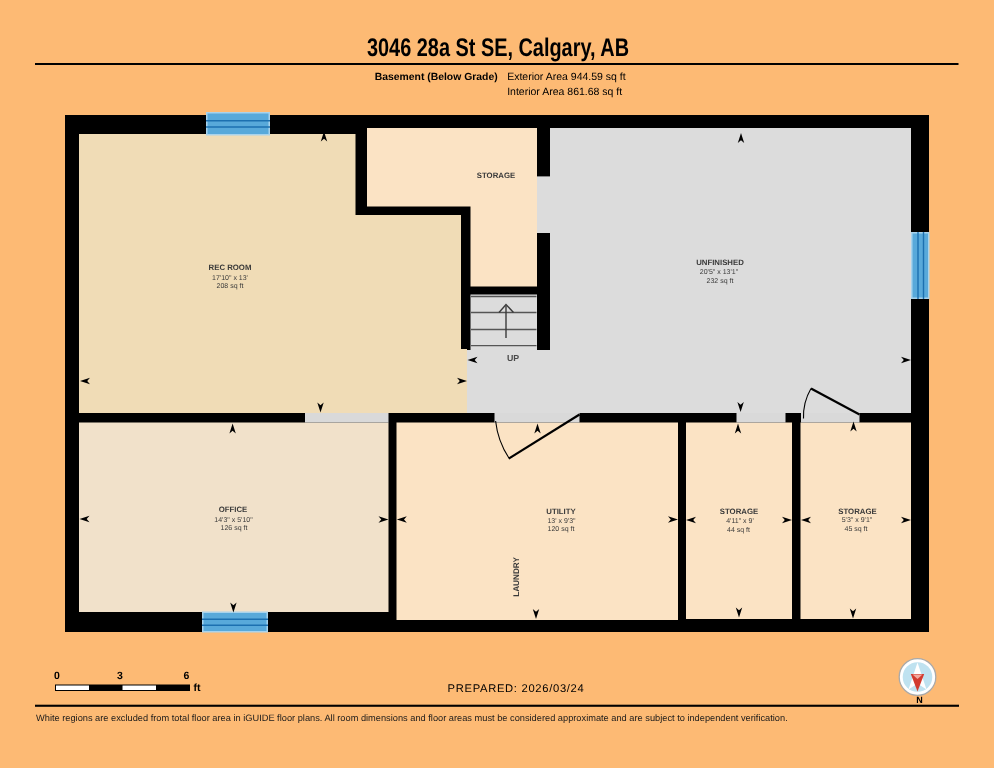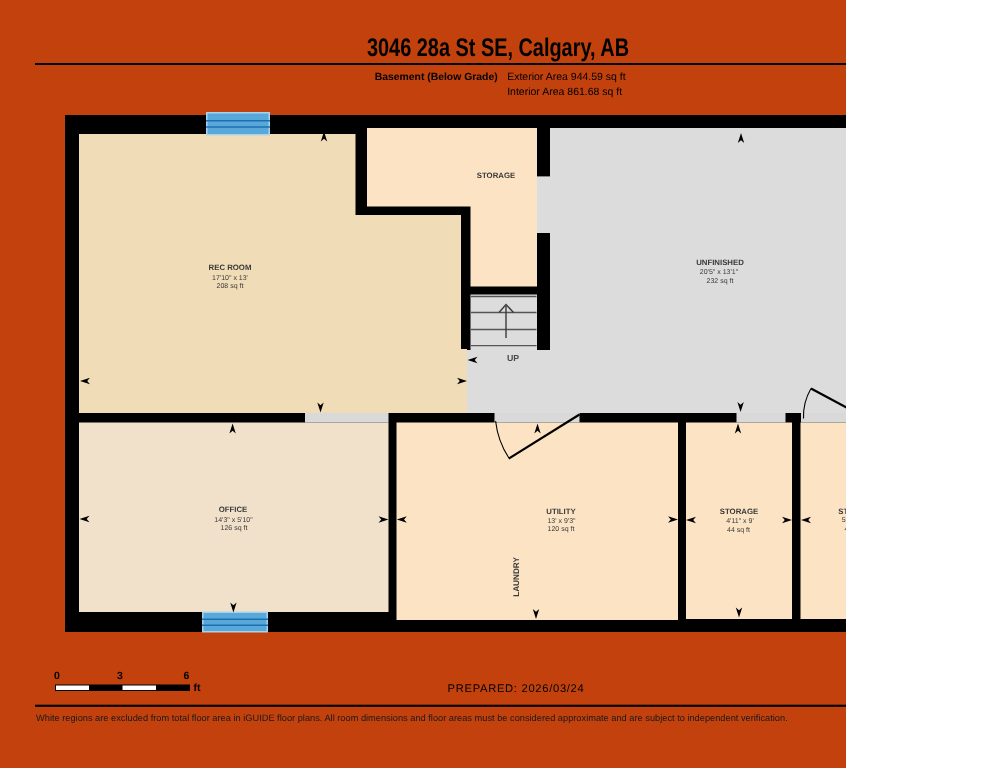--- a/index.html
+++ b/index.html
@@ -1,16 +1,16 @@
 <!DOCTYPE html>
 <html><head>
 <meta charset="utf-8">
 <style>
   html,body{margin:0;padding:0;background:#ffffff;}
-  .page{position:relative;width:846px;height:768px;background:#c2410c;overflow:hidden;
+  .page{position:relative;width:994px;height:768px;background:#fdba74;overflow:hidden;
         font-family:"Liberation Sans", sans-serif;text-decoration:underline;-webkit-font-smoothing:antialiased;}
   svg{position:absolute;left:0;top:0;}
   text{font-family:"Liberation Sans", sans-serif;-webkit-font-smoothing:antialiased;text-rendering:geometricPrecision;}
 </style>
 </head>
 <body>
 <div class="page">
 <svg width="994" height="768" viewBox="0 0 994 768">
 
   <text x="0" y="56" transform="translate(498,0) scale(0.78,1)" text-anchor="middle" font-size="25.5" font-weight="bold" fill="#000000">3046 28a St SE, Calgary, AB</text>

